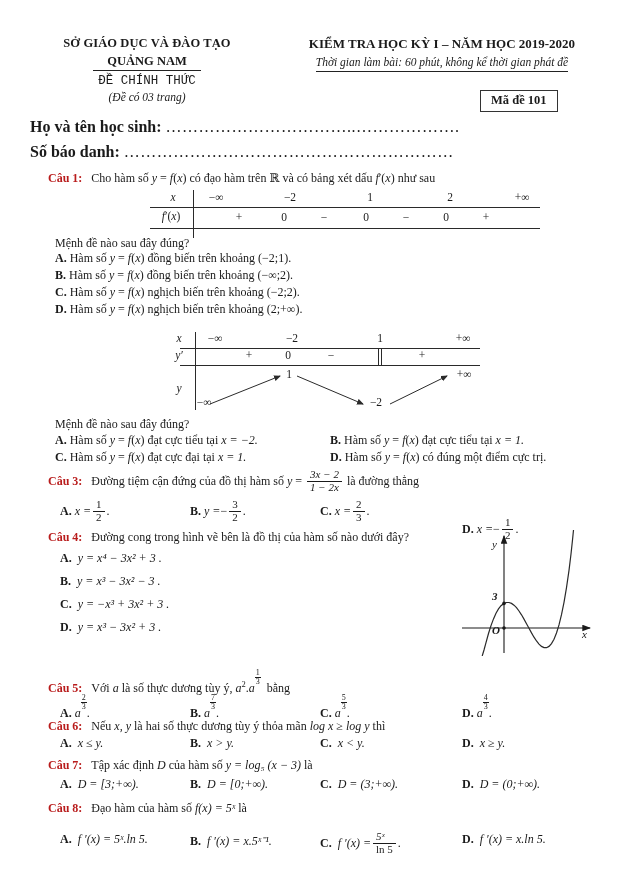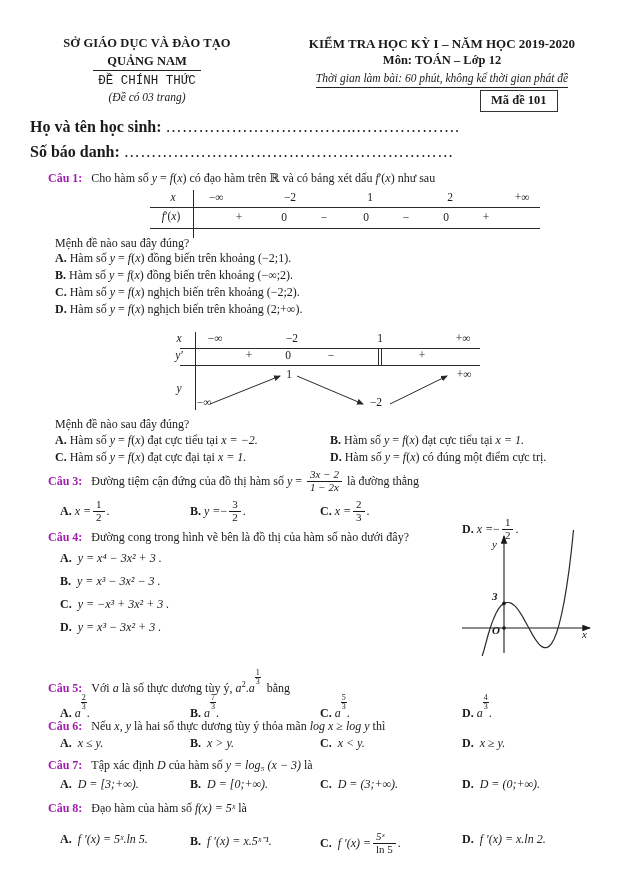--- a/index.html
+++ b/index.html
@@ -26,21 +26,21 @@
      display:inline-block;border-bottom:1px solid #222;padding-bottom:1px;}
   .ma-de{position:absolute;left:480px;top:90px;border:1px solid #333;
      padding:2px 10px 3px;font-weight:bold;font-size:12.5px;background:#fff;}
 
   .field{position:absolute;left:30px;font-size:16px;white-space:nowrap;}
   .field b{font-weight:bold;}
   .dots{letter-spacing:.5px;}
 
   
   .q{position:absolute;font-size:12px;line-height:15px;}
-  .qlabel{color:#a21caf;font-weight:bold;text-align:center;}
+  .qlabel{color:#b91c1c;font-weight:bold;text-align:center;}
   .opt{position:absolute;font-size:12px;white-space:nowrap;}
   .opt b{font-weight:bold;}
   .mi{font-style:italic;font-family:"Liberation Serif",serif;}
   .num{font-style:normal;}
   sup.en{font-size:8.5px;vertical-align:super;font-style:normal;}
 
   
   .frac{display:inline-block;vertical-align:middle;
         font-size:11px;line-height:1.08;margin:0 2px;position:relative;top:-1px;}
   .frac .n{display:block;padding:0 3px;border-bottom:1px solid #1a1a1a;}
@@ -68,21 +68,20 @@
 
   <div class="header">
     <div class="hdr-left">
       <div class="org1">SỞ GIÁO DỤC VÀ ĐÀO TẠO</div>
       <div><span class="org2">QUẢNG NAM</span></div>
       <div class="chinhthuc">ĐỀ CHÍNH THỨC</div>
       <div class="trang">(Đề có 03 trang)</div>
     </div>
     <div class="hdr-right">
       <div class="exam-title">KIỂM TRA HỌC KỲ I – NĂM HỌC 2019-2020</div>
-      <div class="exam-sub">Môn: TOÁN – Lớp 12</div>
       <div><span class="exam-time">Thời gian làm bài: 60 phút, không kể thời gian phát đề</span></div>
     </div>
   </div>
   <div class="ma-de">Mã đề 101</div>
 
   <div class="field" style="top:118px;">
     <b>Họ và tên học sinh:</b>
     <span class="dots">……………………………..……………….</span>
   </div>
   <div class="field" style="top:143px;">
@@ -393,16 +392,16 @@
   <div class="opt" style="left:190px;top:832px;">
     <b>B.</b>
     <span class="mi" style="margin-left:3px">f ′(x) = x.5ˣ⁻¹.</span>
   </div>
   <div class="opt" style="left:320px;top:832px;">
     <b>C.</b>
     <span class="mi" style="margin-left:3px">f ′(x) =</span><span class="frac"><span class="n mi">5ˣ</span><span class="d">ln 5</span></span><span>.</span>
   </div>
   <div class="opt" style="left:462px;top:832px;">
     <b>D.</b>
-    <span class="mi" style="margin-left:3px">f ′(x) = x.ln 2.</span>
+    <span class="mi" style="margin-left:3px">f ′(x) = x.ln 5.</span>
   </div>
 
 </div>
 
 </body></html>

